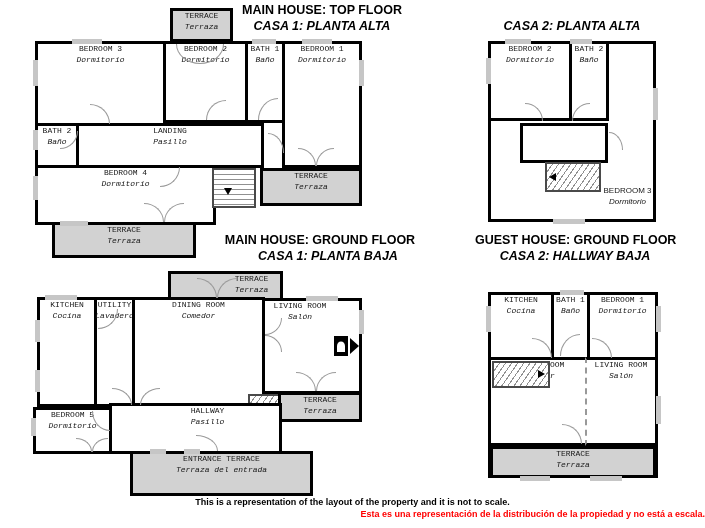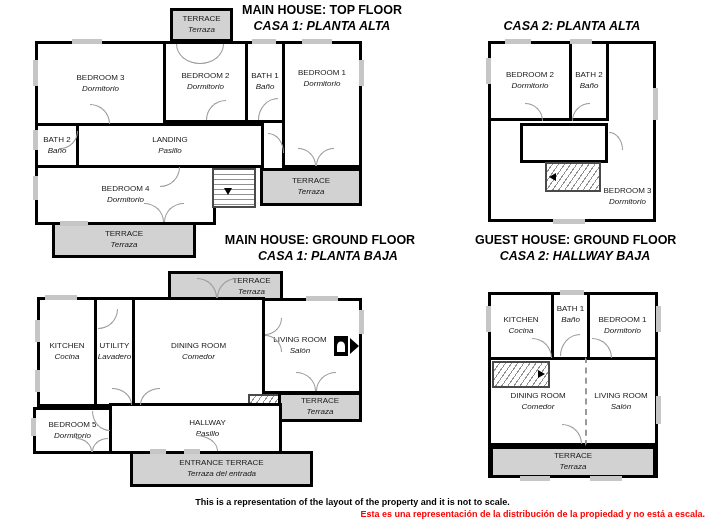--- a/index.html
+++ b/index.html
@@ -4,21 +4,21 @@
 <title>Floor Plan</title>
 <style>
   * { margin:0; padding:0; box-sizing:border-box; }
   html,body { background:#ffffff; }
   .canvas {
     position:relative; width:705px; height:528px; background:#ffffff;
     font-family:"Liberation Sans", sans-serif; overflow:hidden;
   }
   .room {
     position:absolute; border:3px solid #000; background:#fff;
-    display:flex; align-items:center; justify-content:center;
+    display:flex; justify-content:center;font-family:Liberation Mono, monospace;
   }
   .terrace { background:#d2d2d2; }
   .rlabel { text-align:center; font-size:8px; line-height:1.35; color:#161616; }
   .rlabel .en { display:block; }
   .rlabel .es { display:block; font-style:italic; }
   .plan-title, .plan-subtitle {
     position:absolute; text-align:center; font-weight:bold; font-size:12.5px;
     color:#000; white-space:nowrap;
   }
   .plan-subtitle { font-style:italic; }
@@ -222,21 +222,21 @@
       <span class="en">HALLWAY</span>
       <span class="es">Pasillo</span>
     </div>
   </div>
   <div class="room" style="left:33px;top:407px;width:79px;height:47px;">
     <div class="rlabel">
       <span class="en">BEDROOM 5</span>
       <span class="es">Dormitorio</span>
     </div>
   </div>
-  <div class="room terrace" style="left:130px;top:451px;width:183px;height:36px;">
+  <div class="room terrace" style="left:130px;top:451px;width:183px;height:45px;">
     <div class="rlabel">
       <span class="en">ENTRANCE TERRACE</span>
       <span class="es">Terraza del entrada</span>
     </div>
   </div>
 
   <i class="door arc-ne" style="left:197px;top:278px;width:20px;height:20px;"></i>
   <i class="door arc-nw" style="left:217px;top:278px;width:20px;height:20px;"></i>
   <i class="door arc-se" style="left:98px;top:309px;width:20px;height:20px;"></i>
   <i class="door arc-ne" style="left:112px;top:388px;width:20px;height:17px;"></i>

